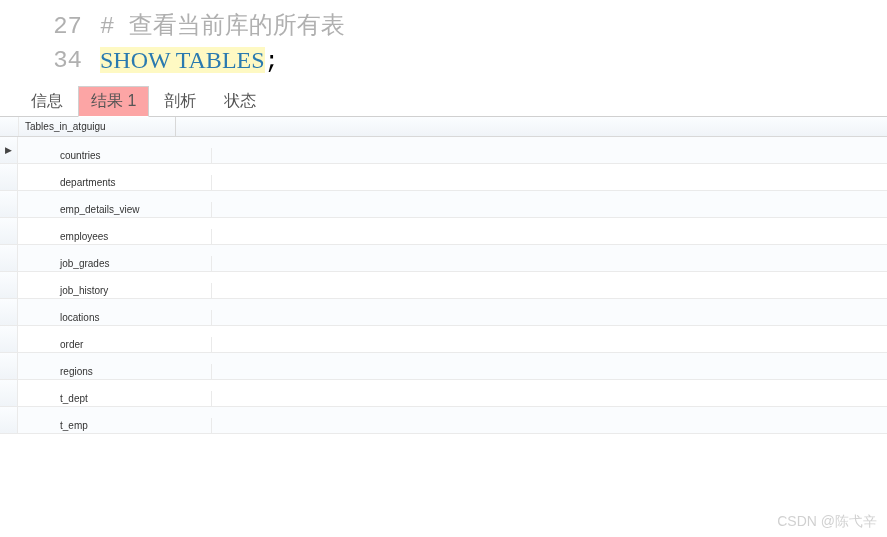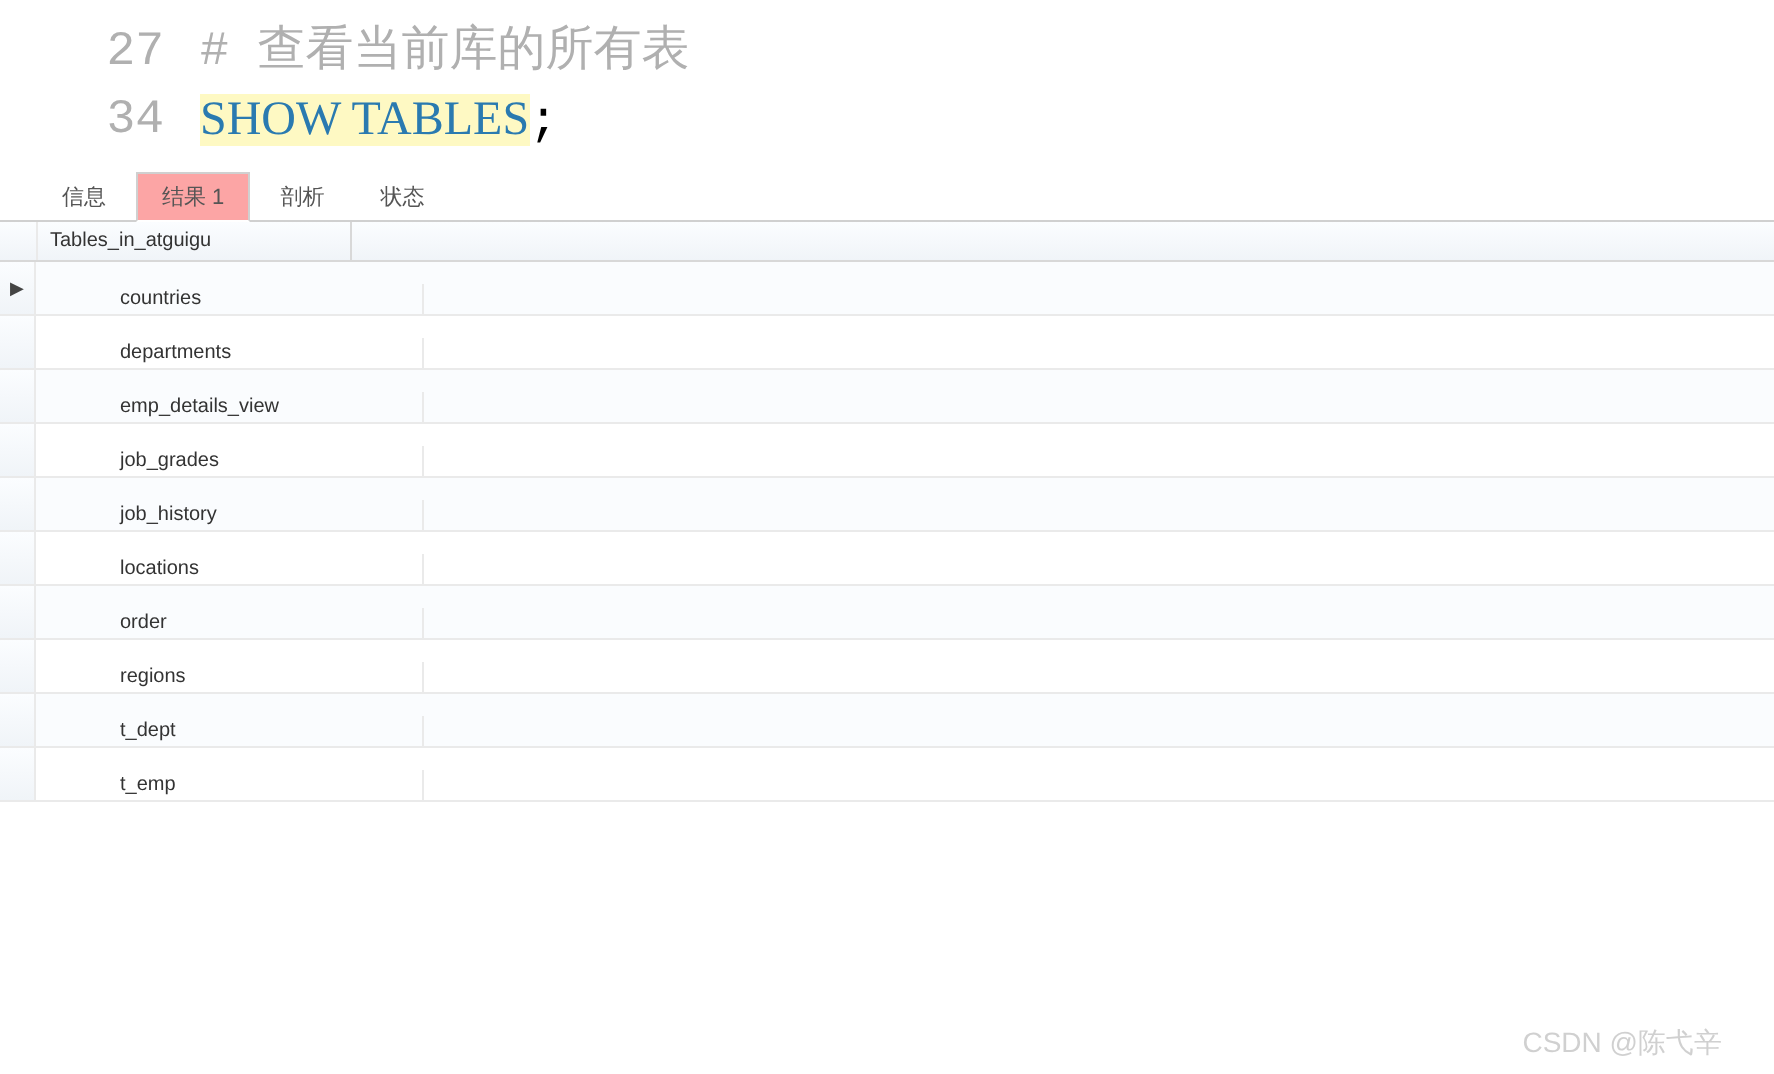--- a/index.html
+++ b/index.html
@@ -33,21 +33,21 @@
     }
     .comment { color: #b0b0b0; }
     .keyword { color: #2a7ab0; }
     .highlighted {
       background: #fef9c3;
       font-family: Liberation Serif, serif;
     }
     .tabs {
       display: flex;
       border-bottom: 1px solid #d0d0d0;
-      font-size: 11px;
+      font-size: 16px;
       color: #555;
       padding-left: 18px;
     }
     .tab {
       padding: 4px 12px;
       border: 1px solid transparent;
       border-bottom: none;
       cursor: pointer;
       margin-right: 2px;
     }
@@ -103,21 +103,21 @@
     .grid-cell {
       padding: 2px 6px;
       width: 158px;
       border-right: 1px solid #eaeaea;
       overflow: hidden;
       white-space: nowrap;
     }
     .watermark {
       position: absolute;
       bottom: 6px;
-      right: 26px;
+      right: 10px;
       font-size: 14px;
       color: rgba(120,120,120,0.35);
       font-family: "Microsoft YaHei", sans-serif;
     }
   </style>
 </head>
 <body>
 
 <div class="editor-area">
   <div class="code-line">
@@ -149,20 +149,24 @@
       <div class="grid-row">
         <div class="row-handle"></div>
         <div class="grid-cell">departments</div>
       </div>
       <div class="grid-row">
         <div class="row-handle"></div>
         <div class="grid-cell">emp_details_view</div>
       </div>
       <div class="grid-row">
         <div class="row-handle"></div>
+        <div class="grid-cell">employees</div>
+      </div>
+      <div class="grid-row">
+        <div class="row-handle"></div>
         <div class="grid-cell">job_grades</div>
       </div>
       <div class="grid-row">
         <div class="row-handle"></div>
         <div class="grid-cell">job_history</div>
       </div>
       <div class="grid-row">
         <div class="row-handle"></div>
         <div class="grid-cell">locations</div>
       </div>

